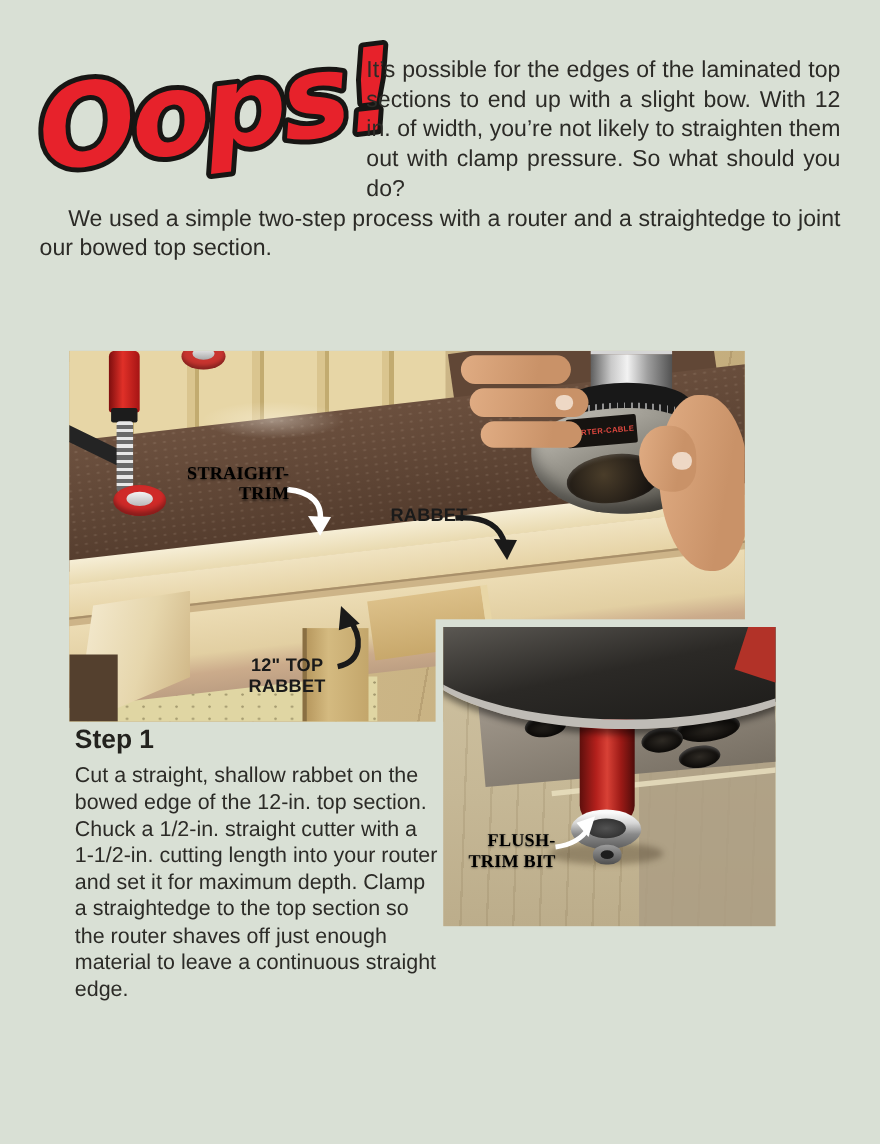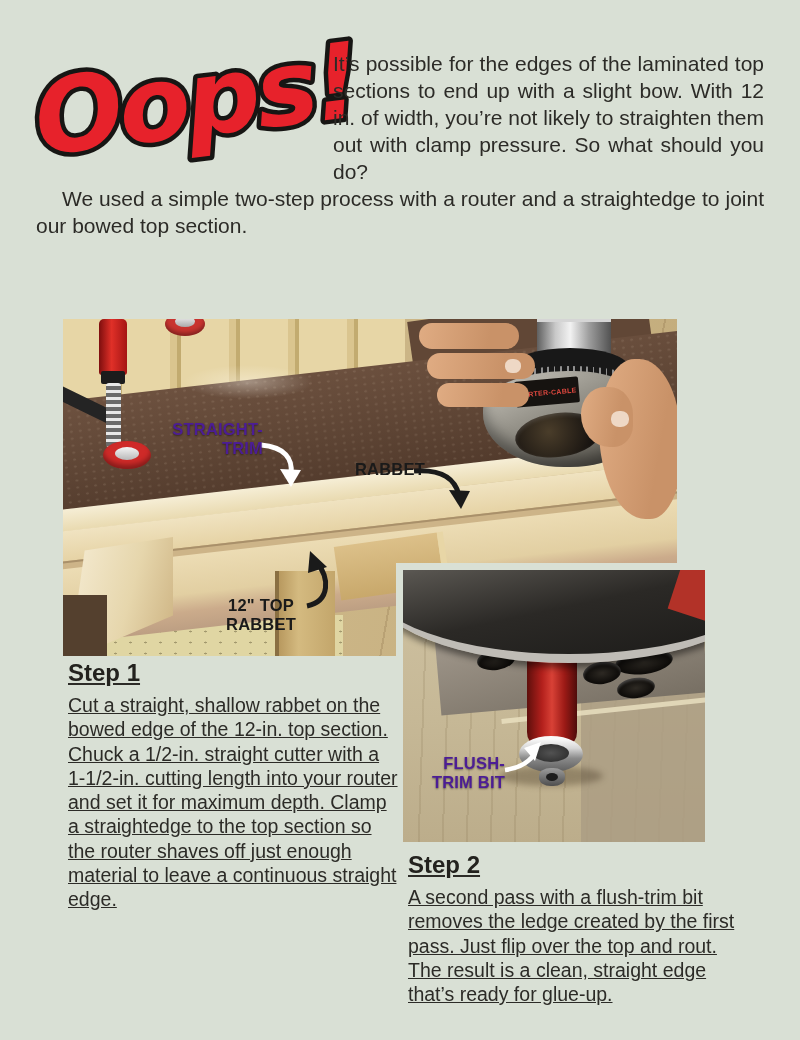--- a/index.html
+++ b/index.html
@@ -107,21 +107,21 @@
   .p1-fingerC{left:374px;top:64px;width:92px;height:24px;border-radius:13px;}
   .p1-nailL{left:442px;top:40px;width:16px;height:14px;border-radius:45%;background:#eed8c5;}
   .p1-handR{left:536px;top:40px;width:82px;height:160px;border-radius:46% 54% 40% 60%;}
   .p1-thumbR{left:518px;top:68px;width:52px;height:60px;border-radius:50% 50% 40% 60%;}
   .p1-nailR{left:548px;top:92px;width:18px;height:16px;border-radius:45%;background:#eed8c5;}
 
   
   .photo-label{position:absolute;font-weight:bold;font-size:16.5px;line-height:19px;
     letter-spacing:.2px;}
   .photo-label span{display:block;}
-  .lab-white{color:#4c1d95;text-shadow:0 1px 2px rgba(0,0,0,.45);}
+  .lab-white{color:#000000;text-shadow:0 1px 2px rgba(0,0,0,.45);font-family:Liberation Serif, serif;}
   .lab-black{color:#1a1a1a;}
   .lbl-sedge{left:96px;top:101px;width:104px;text-align:right;}
   .lbl-rabbet{left:292px;top:141px;}
   .lbl-topsec{left:158px;top:277px;width:80px;text-align:center;}
   .lbl-flush{left:14px;top:184px;width:88px;text-align:right;}
   .arrows{position:absolute;inset:0;pointer-events:none;}
 
   
   .p2-wood{inset:0;
     background:
@@ -151,21 +151,21 @@
     background:rgba(60,45,25,.35);filter:blur(3px);}
   .p2-bearing{left:116px;top:166px;width:64px;height:36px;border-radius:50%;
     background:linear-gradient(180deg,#fafafa 8%,#d6d6d6 34%,#8a8a8a 62%,#5d5d5d);}
   .p2-bearinghub{left:130px;top:174px;width:36px;height:18px;border-radius:50%;
     background:radial-gradient(#525252,#262626);}
   .p2-nut{left:136px;top:198px;width:26px;height:18px;border-radius:45%;
     background:linear-gradient(#9c9c9c,#4e4e4e);}
   .p2-nutdot{left:143px;top:203px;width:12px;height:8px;border-radius:50%;background:#1d1d1d;}
 
   
-  .step{position:absolute;color:var(--ink);text-decoration:underline;}
+  .step{position:absolute;color:var(--ink);}
   .step h3{margin:0 0 7px 0;font-size:24px;line-height:26px;color:#23221e;}
   .step p{margin:0;font-size:19.5px;line-height:24.3px;}
   .step1{left:68px;top:660px;width:330px;}
   .step2{left:408px;top:852px;width:340px;}
 </style>
 </head>
 <body>
 
 <div class="page">
 
@@ -270,18 +270,14 @@
         <span>TRIM BIT</span>
       </div>
     </div>
   </div>
 
   <div class="step step1">
     <h3>Step 1</h3>
     <p>Cut a straight, shallow rabbet on the bowed edge of the 12-in. top section. Chuck a 1/2-in. straight cutter with a 1-1/2-in. cutting length into your router and set it for maximum depth. Clamp a straightedge to the top section so the router shaves off just enough material to leave a continuous straight edge.</p>
   </div>
 
-  <div class="step step2">
-    <h3>Step 2</h3>
-    <p>A second pass with a flush-trim bit removes the ledge created by the first pass. Just flip over the top and rout. The result is a clean, straight edge that’s ready for glue-up.</p>
-  </div>
 
 </div>
 
 </body></html>

